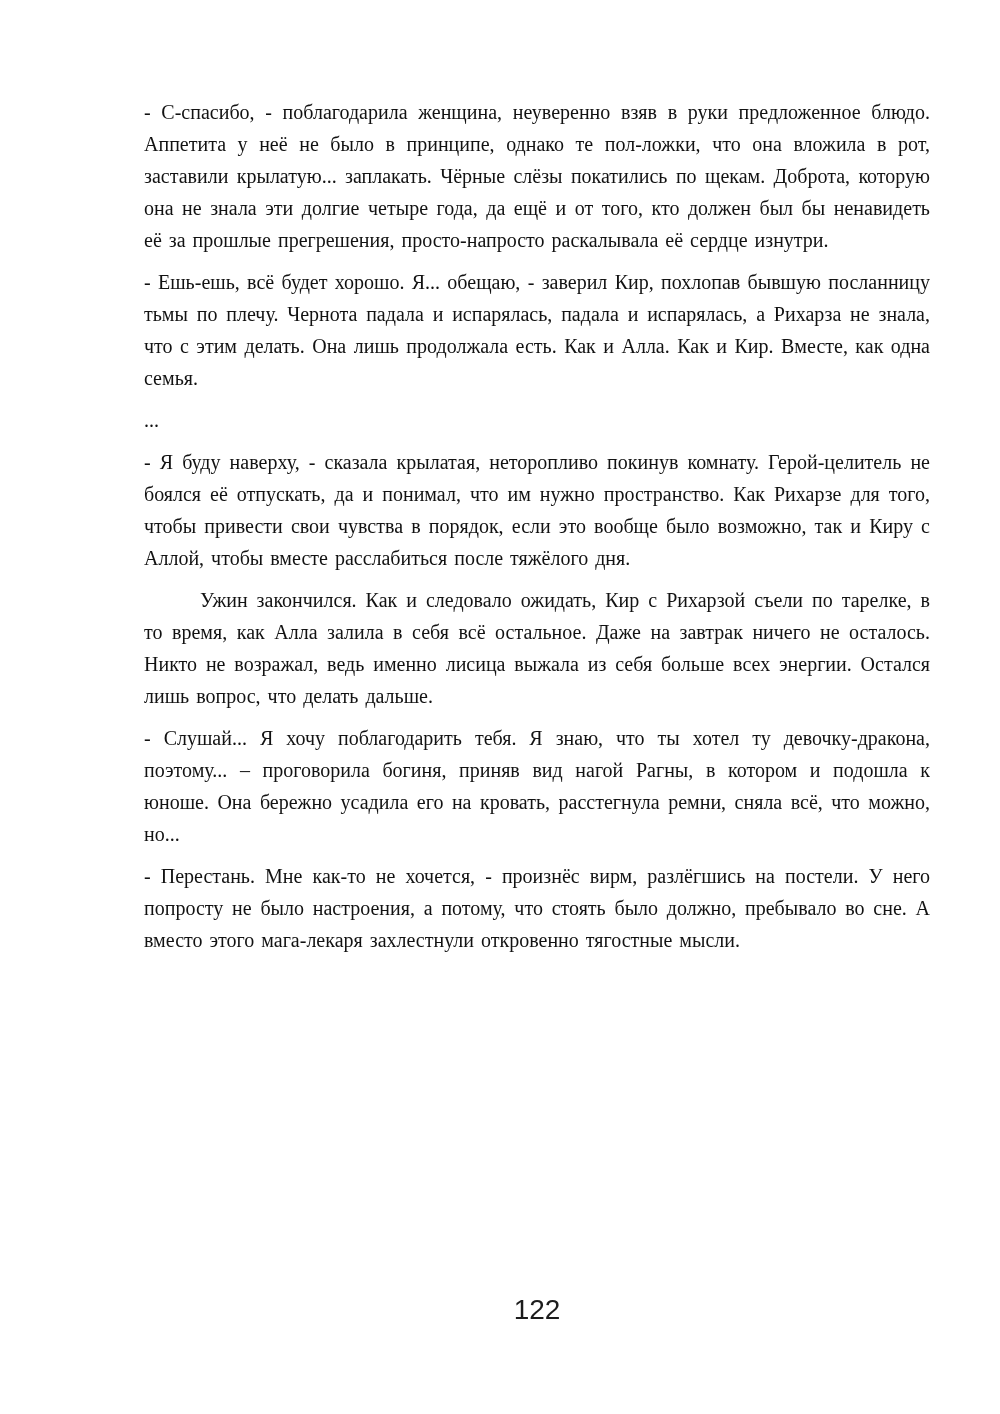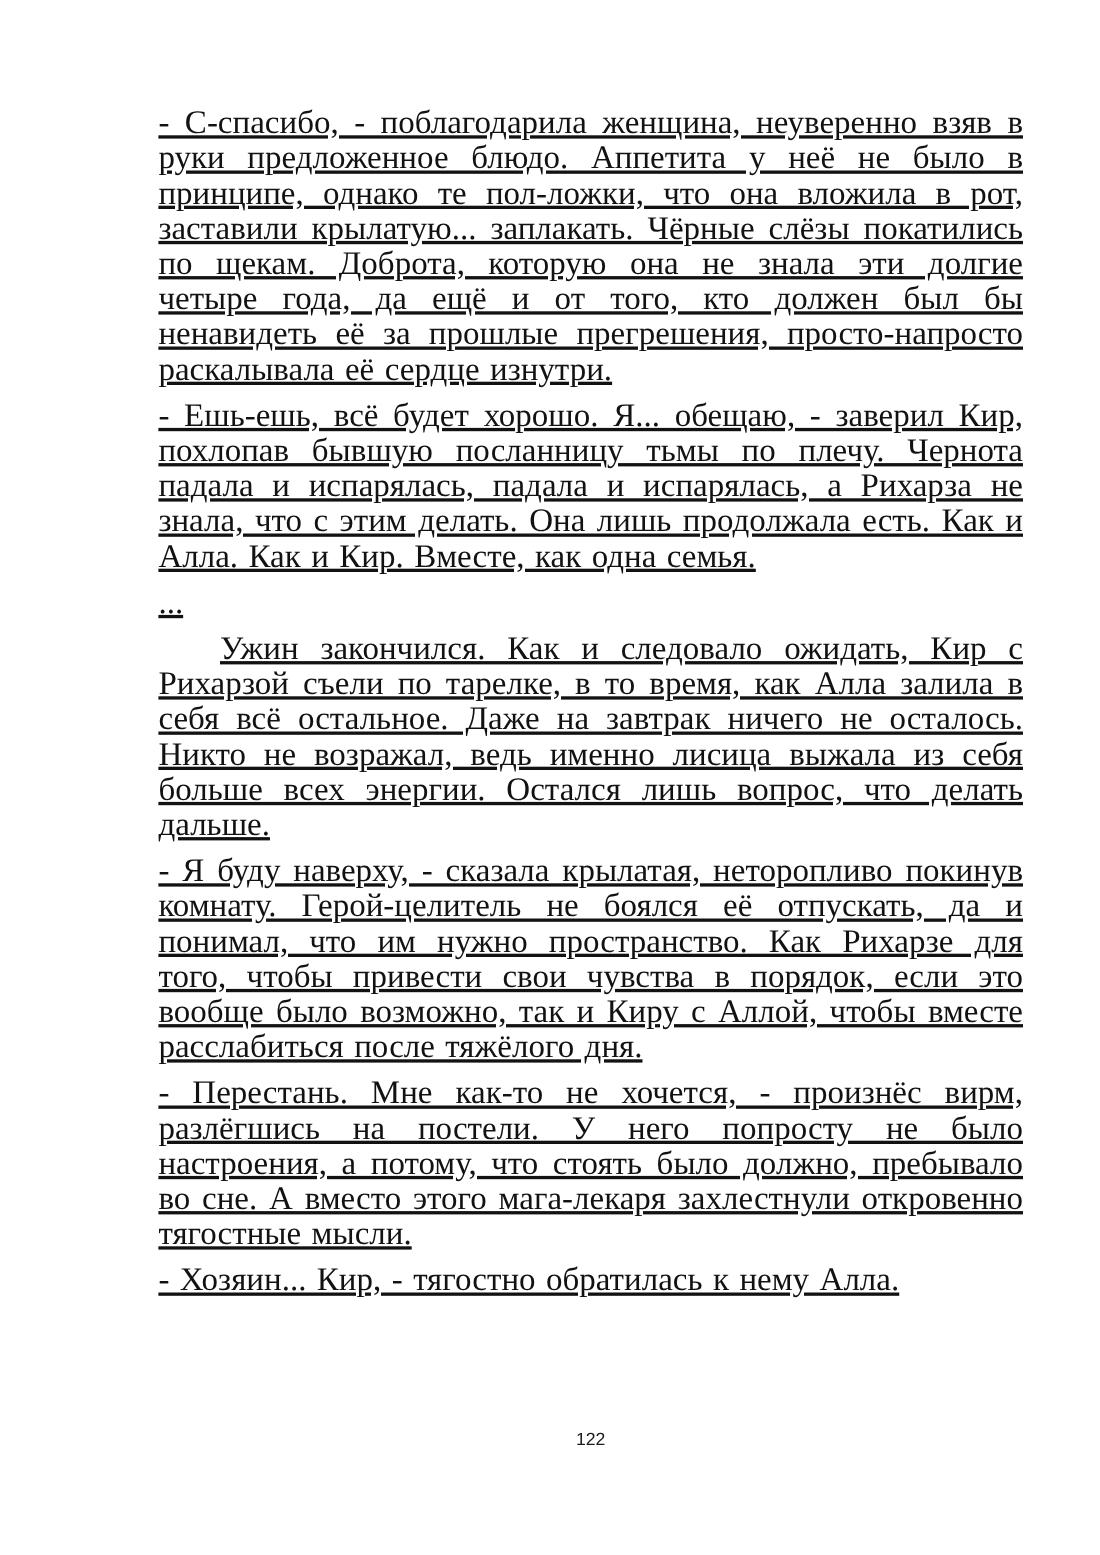--- a/index.html
+++ b/index.html
@@ -17,51 +17,50 @@
     color: #121212;
   }
   .text-column {
     position: absolute;
     top: 96px;
     left: 144px;
     width: 786px;
   }
   .para {
     margin: 0 0 10px 0;
-    font-size: 30px;
+    font-size: 20px;
     line-height: 32px;
     text-align: justify;
     text-align-last: left;
     word-spacing: 2px;
     white-space: normal;
-    text-decoration: underline;
   }
   .para.indent {
     text-indent: 56px;
   }
   .page-number {
     position: absolute;
     top: 1298px;
     left: 144px;
     width: 786px;
     text-align: center;
     font-family: "Liberation Sans", "DejaVu Sans", sans-serif;
-    font-size: 16px;
+    font-size: 28px;
     line-height: 24px;
     color: #1c1c1c;
   }
 </style>
 </head>
 <body>
 
 <div class="page">
   <div class="text-column">
 
   <p class="para">- С-спасибо, - поблагодарила женщина, неуверенно взяв в руки предложенное блюдо. Аппетита у неё не было в принципе, однако те пол-ложки, что она вложила в рот, заставили крылатую... заплакать. Чёрные слёзы покатились по щекам. Доброта, которую она не знала эти долгие четыре года, да ещё и от того, кто должен был бы ненавидеть её за прошлые прегрешения, просто-напросто раскалывала её сердце изнутри.</p>
       <p class="para">- Ешь-ешь, всё будет хорошо. Я... обещаю, - заверил Кир, похлопав бывшую посланницу тьмы по плечу. Чернота падала и испарялась, падала и испарялась, а Рихарза не знала, что с этим делать. Она лишь продолжала есть. Как и Алла. Как и Кир. Вместе, как одна семья.</p>
       <p class="para">...</p>
+      <p class="para">- Я буду наверху, - сказала крылатая, неторопливо покинув комнату. Герой-целитель не боялся её отпускать, да и понимал, что им нужно пространство. Как Рихарзе для того, чтобы привести свои чувства в порядок, если это вообще было возможно, так и Киру с Аллой, чтобы вместе расслабиться после тяжёлого дня.</p>
       <p class="para indent">Ужин закончился. Как и следовало ожидать, Кир с Рихарзой съели по тарелке, в то время, как Алла залила в себя всё остальное. Даже на завтрак ничего не осталось. Никто не возражал, ведь именно лисица выжала из себя больше всех энергии. Остался лишь вопрос, что делать дальше.</p>
-      <p class="para">- Я буду наверху, - сказала крылатая, неторопливо покинув комнату. Герой-целитель не боялся её отпускать, да и понимал, что им нужно пространство. Как Рихарзе для того, чтобы привести свои чувства в порядок, если это вообще было возможно, так и Киру с Аллой, чтобы вместе расслабиться после тяжёлого дня.</p>
+      <p class="para">- Слушай... Я хочу поблагодарить тебя. Я знаю, что ты хотел ту девочку-дракона, поэтому... – проговорила богиня, приняв вид нагой Рагны, в котором и подошла к юноше. Она бережно усадила его на кровать, расстегнула ремни, сняла всё, что можно, но...</p>
       <p class="para">- Перестань. Мне как-то не хочется, - произнёс вирм, разлёгшись на постели. У него попросту не было настроения, а потому, что стоять было должно, пребывало во сне. А вместо этого мага-лекаря захлестнули откровенно тягостные мысли.</p>
-      <p class="para">- Хозяин... Кир, - тягостно обратилась к нему Алла.</p>
     </div>
   <div class="page-number">122</div>
 </div>
 
 </body></html>

